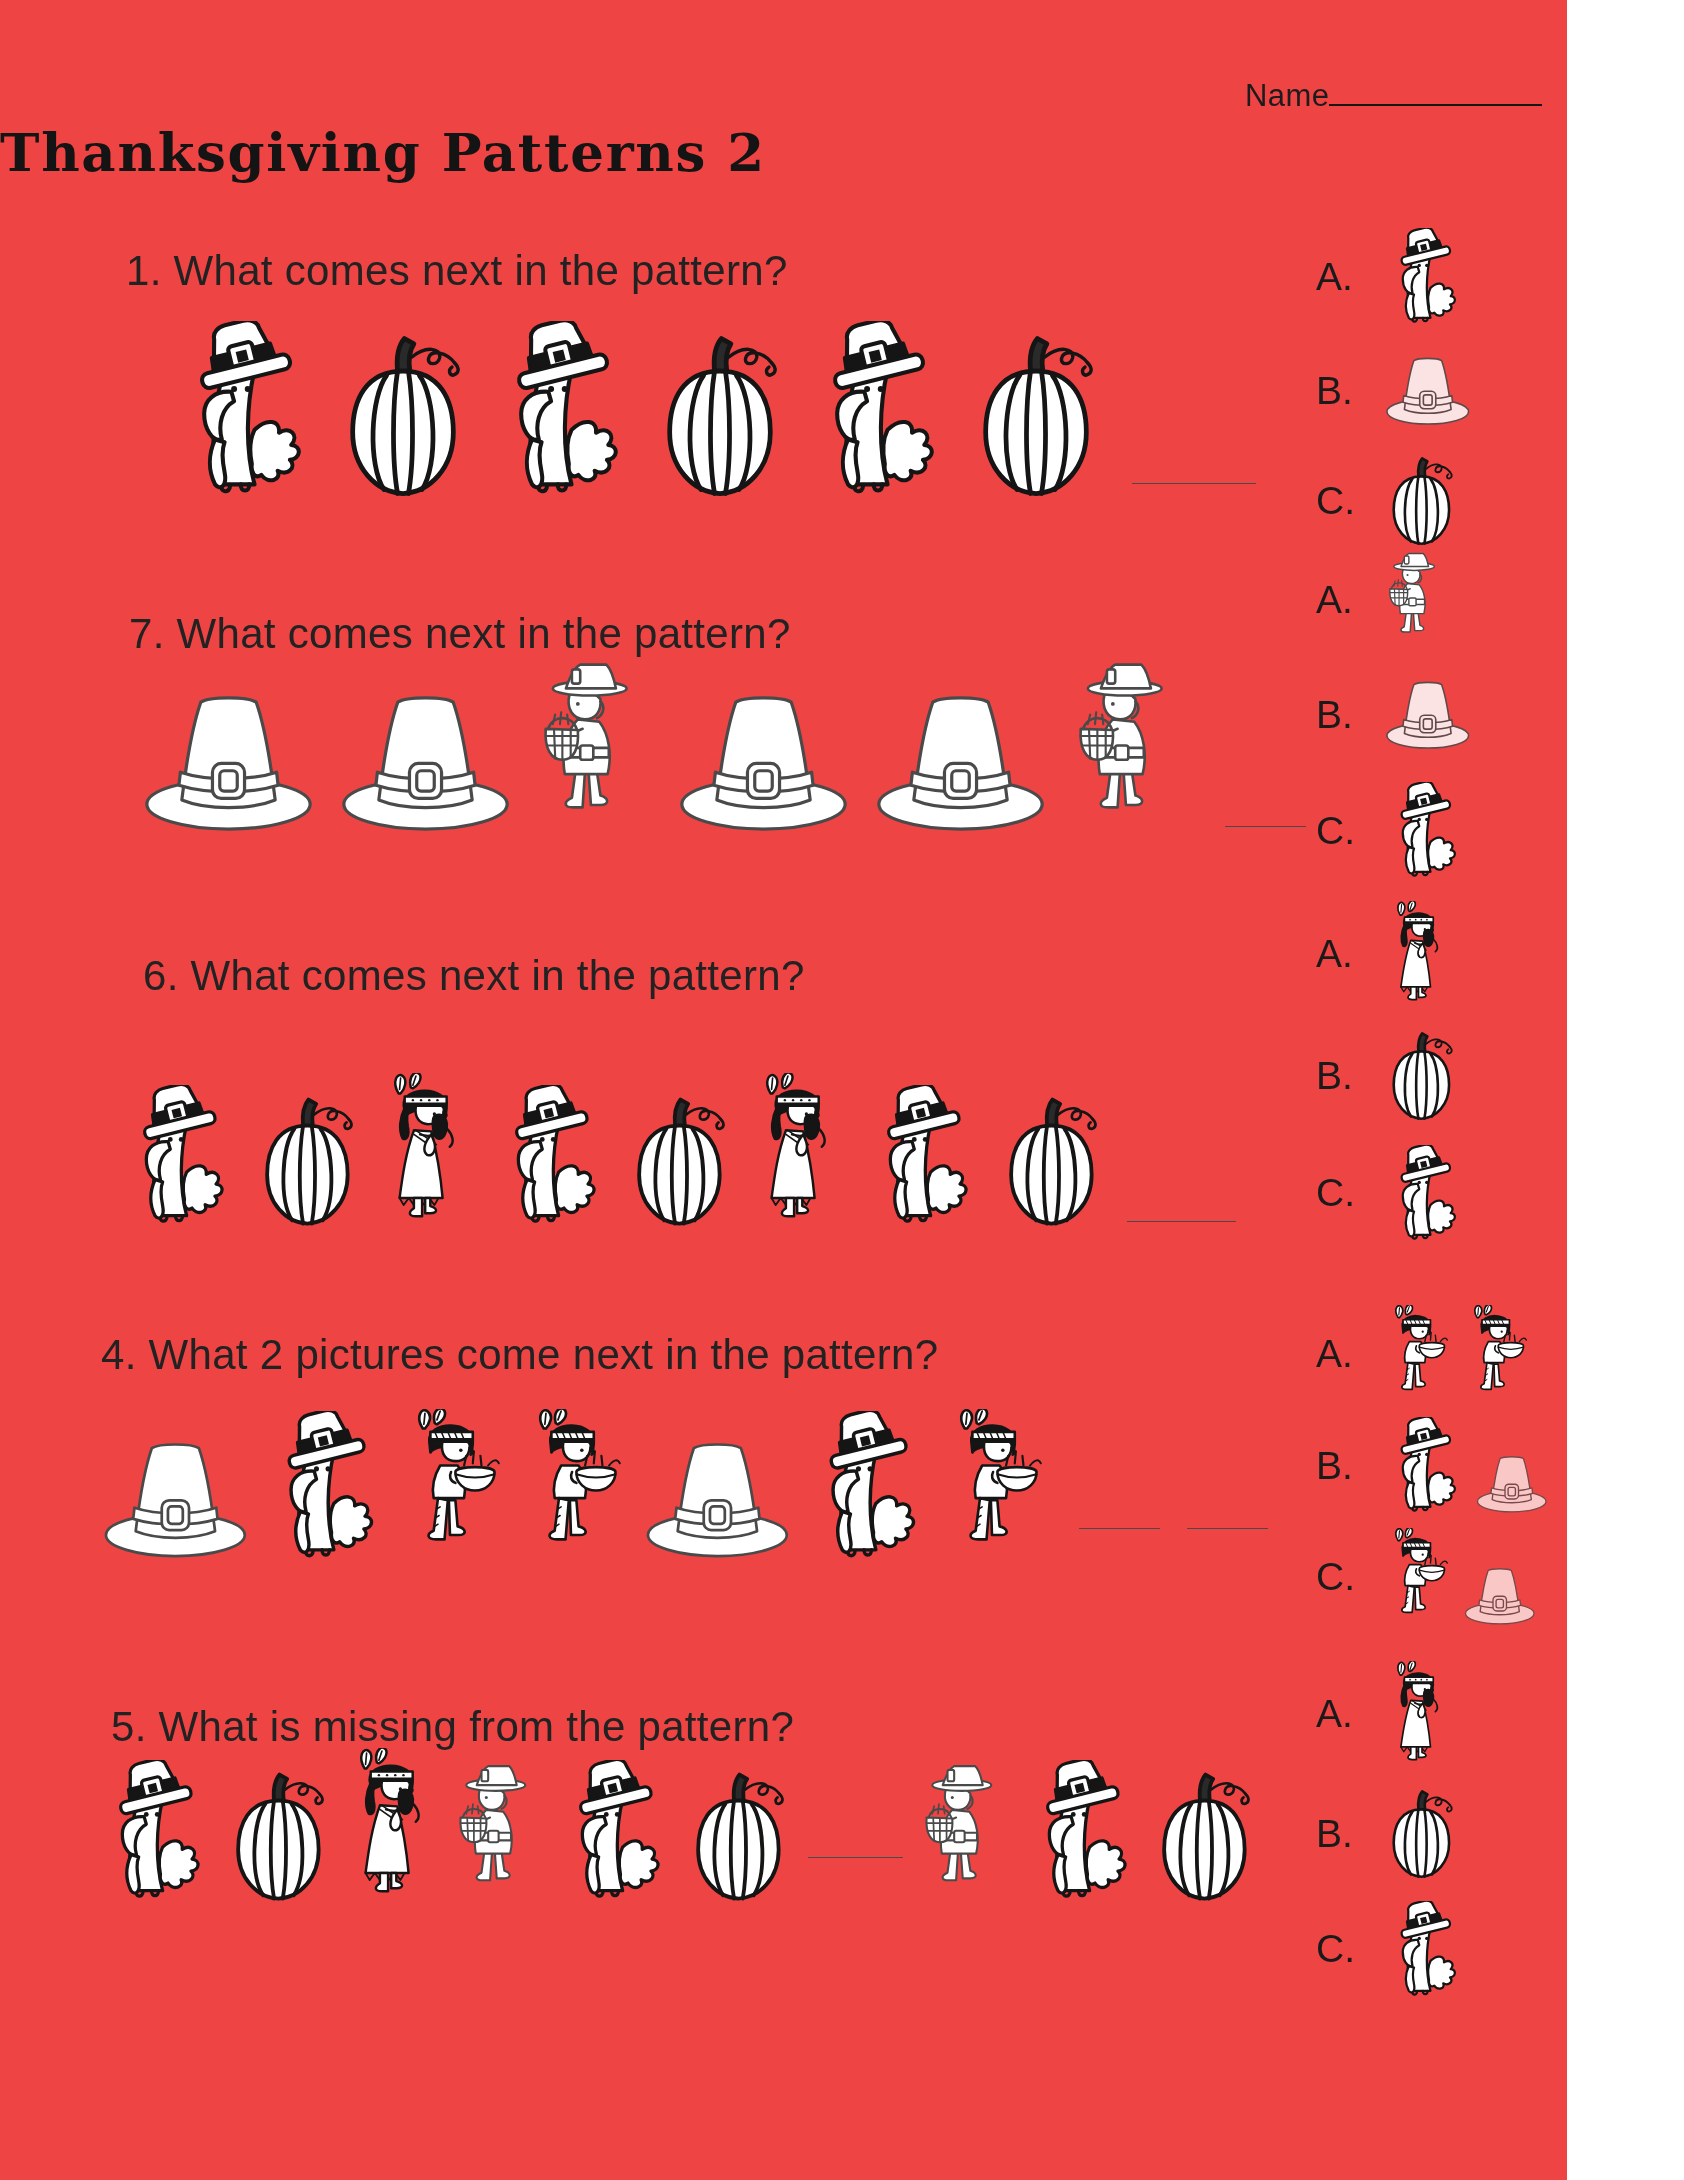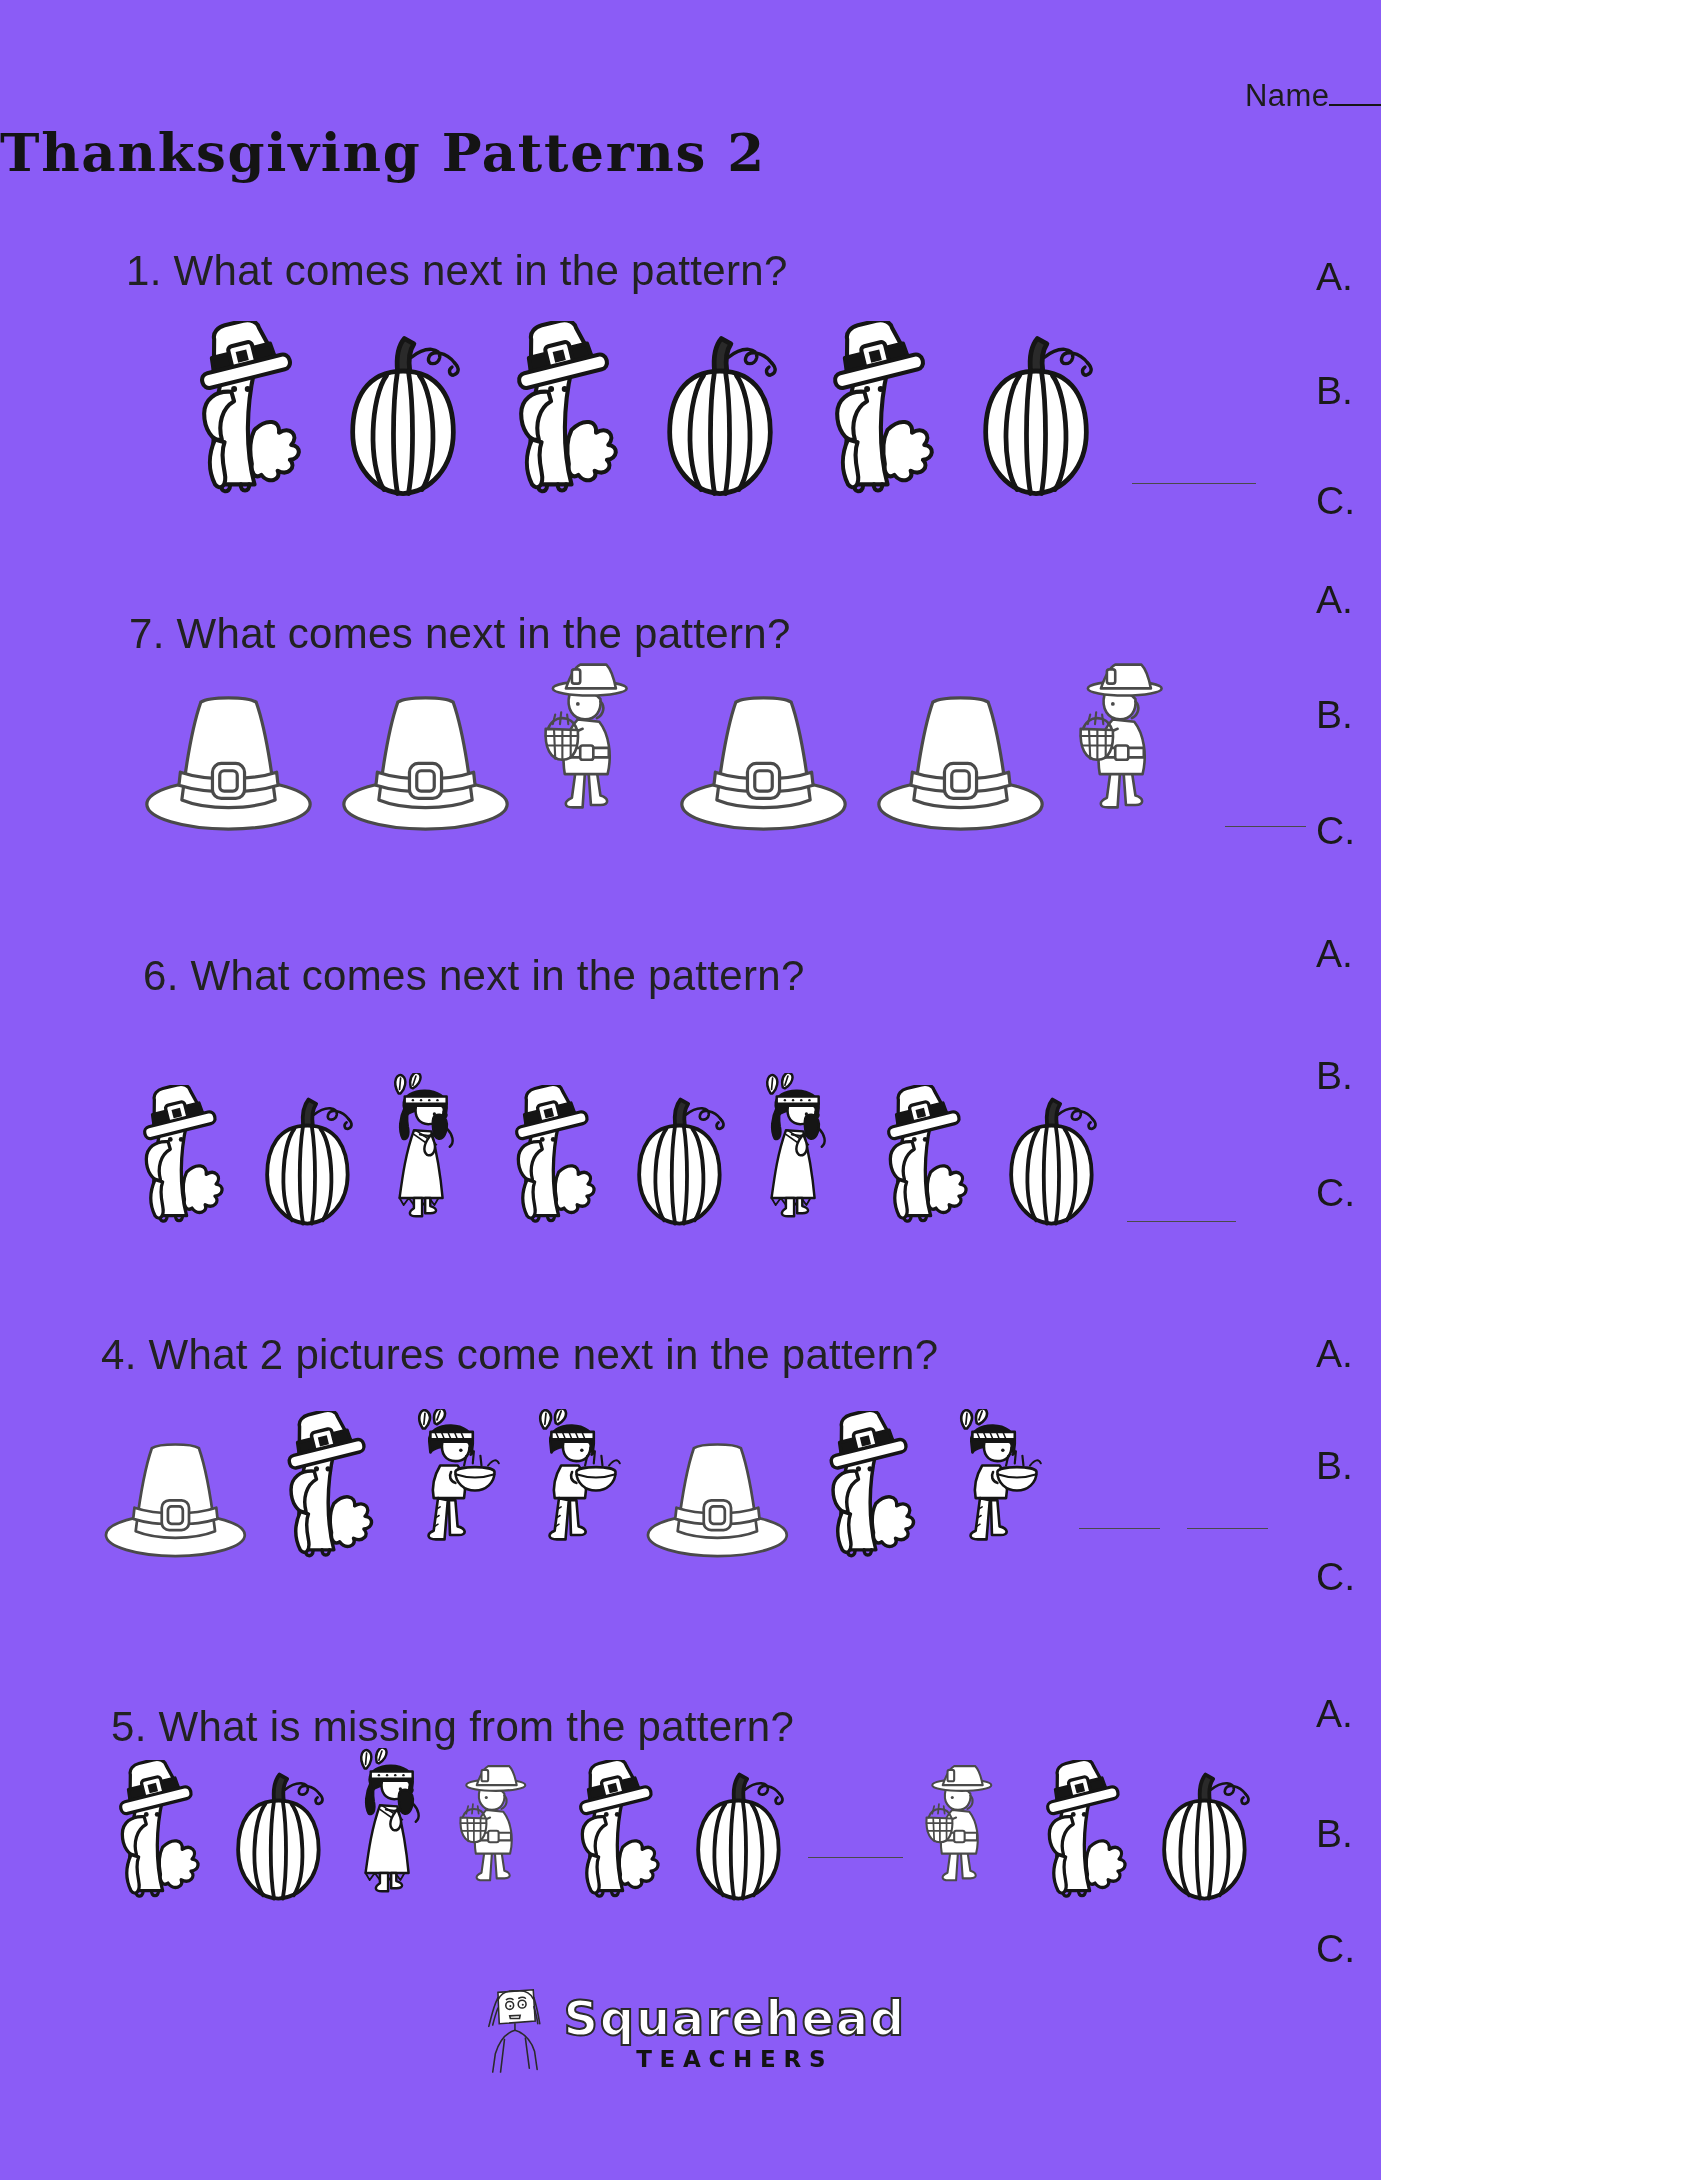--- a/index.html
+++ b/index.html
@@ -1,16 +1,16 @@
 <!DOCTYPE html>
 <html style="font-size:13.6px"><head>
 <meta charset="utf-8">
 <style>
   html,body{margin:0;padding:0;background:#fff;}
-  #page{position:relative;width:1381px;height:2181px;background:#8b5cf6;overflow:hidden;
+  #page{position:relative;width:1567px;height:2181px;background:#ef4444;overflow:hidden;
         font-family:"Liberation Sans", sans-serif;color:#1c1c1c;}
 
   
   #name-row{position:absolute;left:1245px;top:73px;font-size:31px;letter-spacing:0.4px;white-space:nowrap;}
   #name-line{display:inline-block;width:213px;border-bottom:2.6px solid #161616;height:1em;vertical-align:baseline;}
   #title{position:absolute;left:0;top:121px;width:100%;text-align:left;
          font-family:"DejaVu Serif", serif;font-weight:bold;font-size:53px;letter-spacing:1.7px;color:#141414;}
 
   
   .question{position:absolute;left:0;top:0;width:100%;height:0;}
@@ -494,24 +494,15 @@
             <span class="opt-icons">
               <svg class="icon icon-turkey" viewBox="0 0 96.7969 114.391" width="82" height="97">
                 <use href="#sym-turkey" xlink:href="#sym-turkey"></use>
               </svg>
             </span>
           </div>
         </div>
       </section>
     </div>
 
-  <div id="footer">
-    <svg id="footer-girl" viewBox="0 0 130 150">
-      <use href="#sym-squarehead-girl"></use>
-    </svg>
-    <div id="footer-text">
-      <div id="logo-main">Squarehead</div>
-      <div id="logo-sub">TEACHERS</div>
-    </div>
-  </div>
 
 </div>
 
 
 </body></html>

